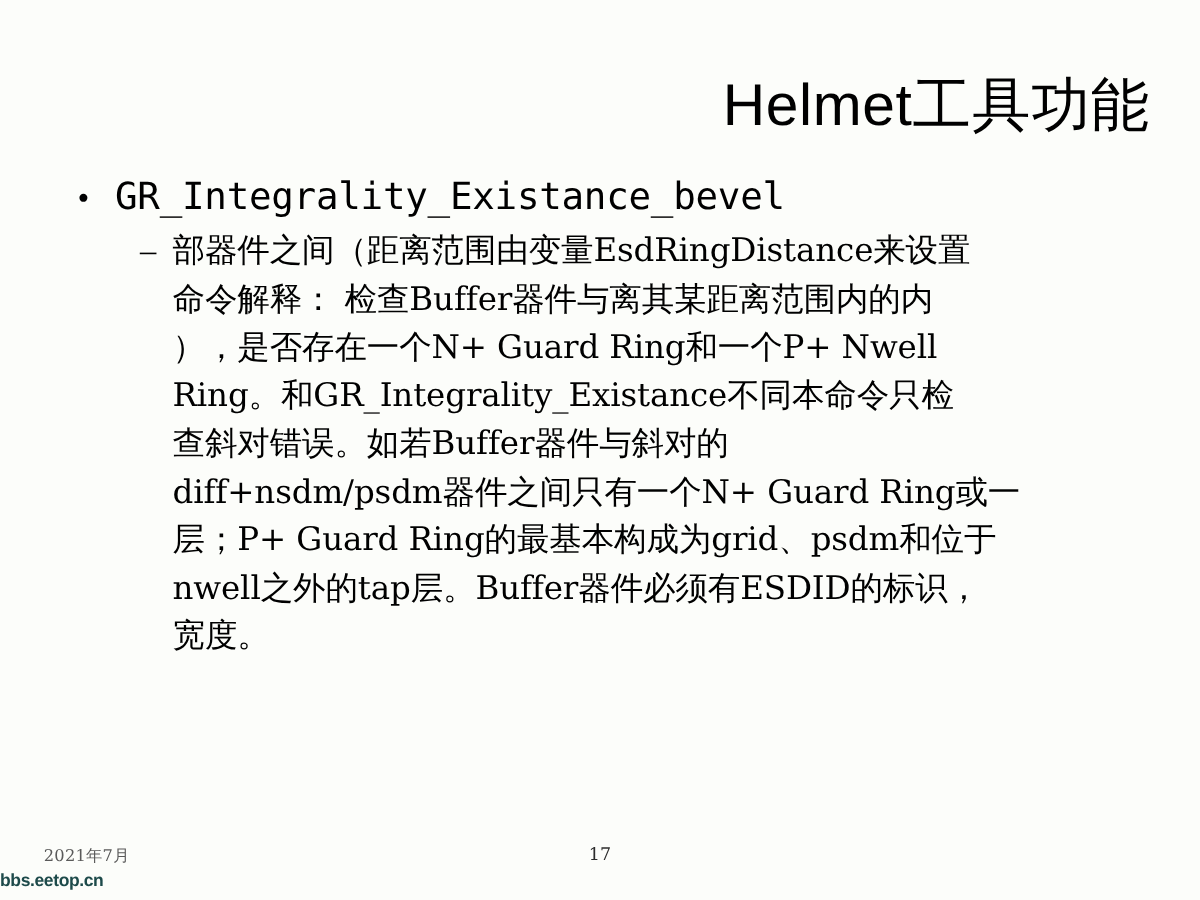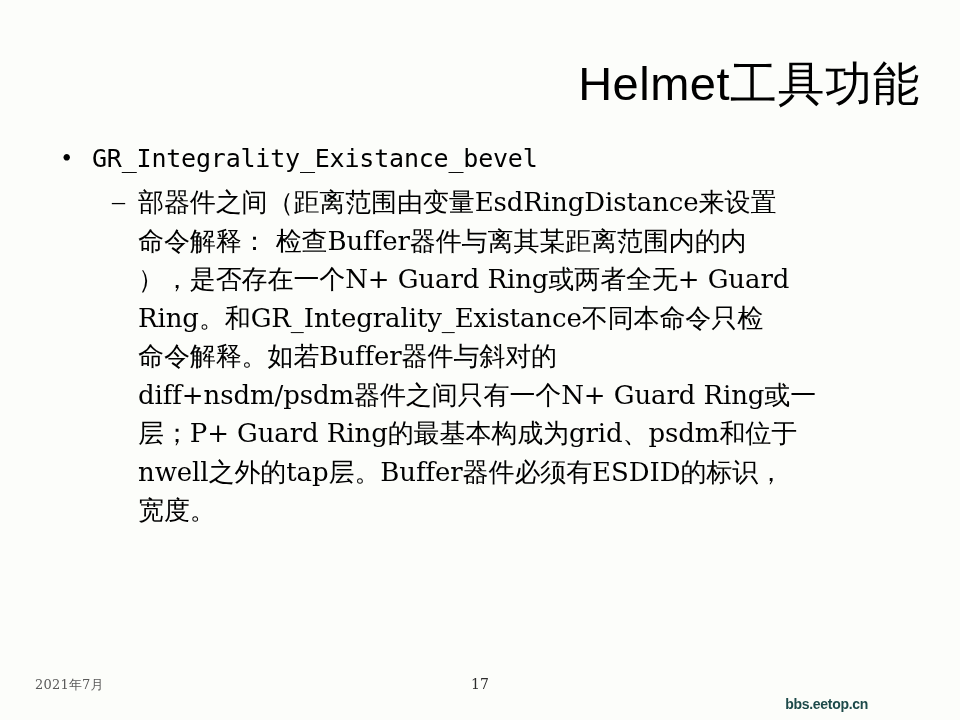--- a/index.html
+++ b/index.html
@@ -60,21 +60,21 @@
   .lvl1 .marker {
     width: 30px;
     flex: 0 0 30px;
     font-size: 27px;
     line-height: 36px;
     color: #000;
     font-family: "Liberation Serif", serif;
   }
   .lvl1 .text {
     font-family: "DejaVu Sans Mono", monospace;
-    font-size: 25px;
+    font-size: 30px;
     line-height: 36px;
     color: #000;
     letter-spacing: -0.2px;
   }
 
   .lvl2 {
     display: flex;
     align-items: flex-start;
     padding-left: 112px;
   }
@@ -116,21 +116,21 @@
     text-align: center;
     font-family: "DejaVu Serif", serif;
     font-size: 14px;
     color: #2c2c2c;
   }
   .watermark {
     position: absolute;
     left: 0;
     top: 696px;
     width: 868px;
-    text-align: right;
+    text-align: left;
     font-family: "Liberation Sans", sans-serif;
     font-size: 14px;
     font-weight: 700;
     color: #1d4a4a;
     letter-spacing: -0.3px;
   }
 </style>
 </head>
 <body>
 
@@ -145,23 +145,23 @@
     <div class="lvl1">
       <span class="marker">•</span>
       <span class="text">GR_Integrality_Existance_bevel</span>
     </div>
 
     <div class="lvl2">
       <span class="marker">–</span>
       <div class="lines">
         <div class="line">部器件之间（距离范围由变量EsdRingDistance来设置</div>
         <div class="line">命令解释： 检查Buffer器件与离其某距离范围内的内</div>
-        <div class="line">），是否存在一个N+ Guard Ring或两者全无+ Guard</div>
+        <div class="line">），是否存在一个N+ Guard Ring和一个P+ Nwell</div>
         <div class="line">Ring。和GR_Integrality_Existance不同本命令只检</div>
-        <div class="line">命令解释。如若Buffer器件与斜对的</div>
+        <div class="line">查斜对错误。如若Buffer器件与斜对的</div>
         <div class="line">diff+nsdm/psdm器件之间只有一个N+ Guard Ring或一</div>
         <div class="line">层；P+ Guard Ring的最基本构成为grid、psdm和位于</div>
         <div class="line">nwell之外的tap层。Buffer器件必须有ESDID的标识，</div>
         <div class="line">宽度。</div>
       </div>
     </div>
 
   </div>
 
   <div class="footer-date">2021年7月</div>

